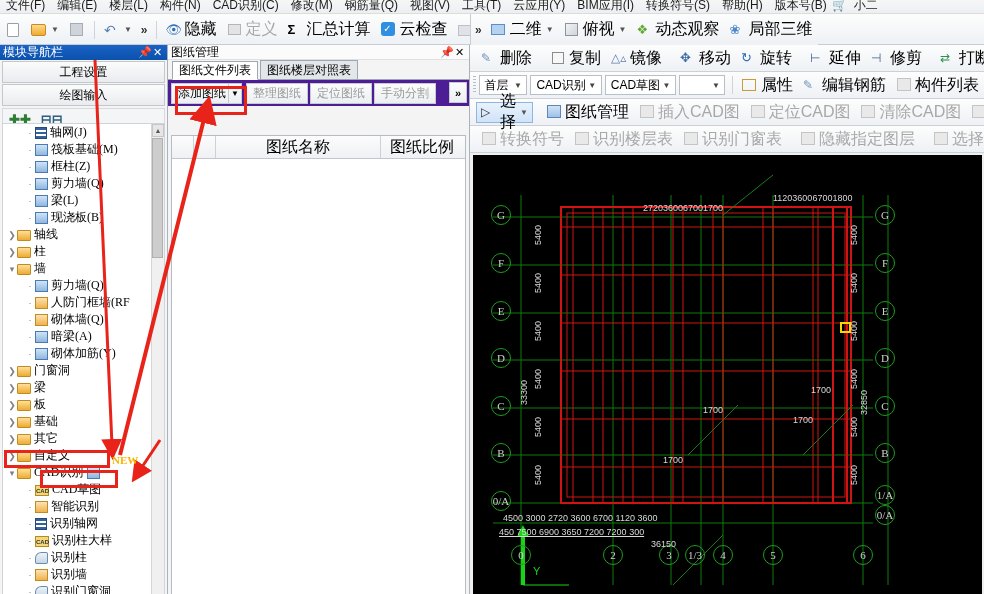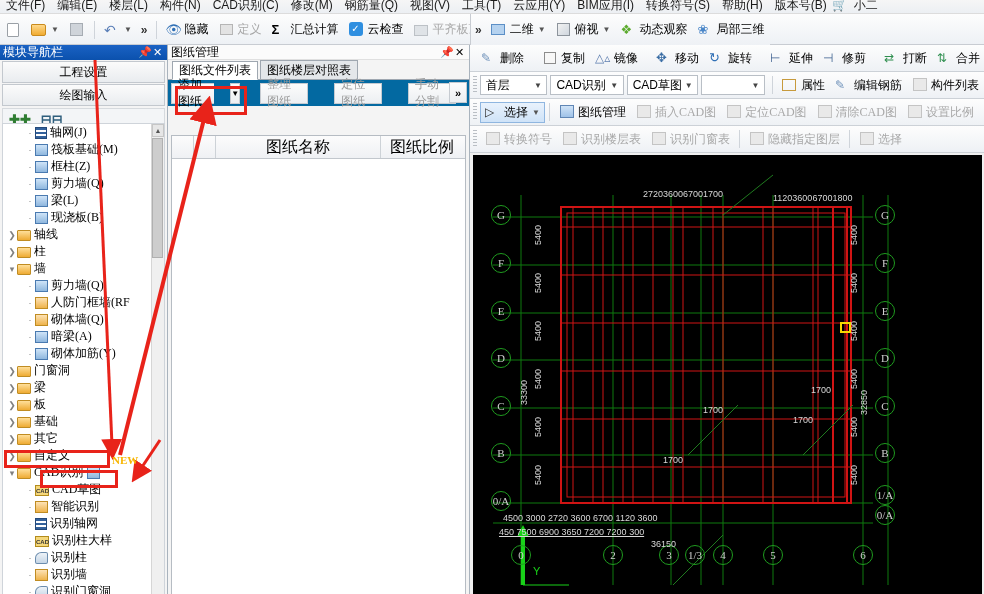--- a/index.html
+++ b/index.html
@@ -29,21 +29,21 @@
 
   
   #tb1 {
     position:absolute; left:0; top:14px; width:984px; height:31px;
     background: linear-gradient(#fdfdfd,#eef1f5);
     border-bottom:1px solid #c8ccd2;
     display:flex; align-items:center;
   }
   .tbitem { display:flex; align-items:center; gap:3px; padding:0 5px; height:24px; white-space:nowrap; }
   .tbitem.dis { color:#a8a8a8; }
-  .tbtext { font-size:12px;font-family:Liberation Serif, serif; }
+  .tbtext { font-size:16px; }
   .sep { width:1px; height:18px; background:#cfd4da; margin:0 4px; }
   .ico { width:16px; height:16px; display:inline-block; position:relative; flex:none; }
   .caret { font-size:8px; color:#555; margin-left:1px; }
   .chev { font-size:12px; color:#333; font-weight:bold; padding:0 4px; }
 
   
   .ic-new { background:#fff; border:1px solid #9aa0a6; border-radius:1px; width:12px; height:14px; margin:1px 2px;}
   .ic-folder { width:15px;height:12px;background:linear-gradient(#ffd88a,#f0ab32); border:1px solid #c98a1d; border-radius:1px 2px 2px 2px; margin-top:2px;}
   .ic-save { width:13px;height:13px;background:#cfd4da;border:1px solid #a6acb3; margin:1px;}
   .ic-undo { color:#5b7fb8; font-size:14px; line-height:16px; }
@@ -116,23 +116,23 @@
   #dwgpanel { position:absolute; left:168px; top:45px; width:302px; height:549px; background:#f4f4f4;
               border-right:1px solid #a9b3bd;}
   #dwgtitle { height:15px; background:#fbfbfb; display:flex; align-items:center; padding:0 3px; font-size:12px;
               border-bottom:1px solid #e0e0e0;}
   #dwgtitle .t { flex:1; }
   #dwgtitle .pin,#dwgtitle .cl{ width:13px;text-align:center;font-size:11px;}
   #dwgtabs { height:20px; display:flex; align-items:flex-end; padding-left:4px; border-bottom:1px solid #9fa7b0; background:#f4f4f4;}
   .dtab { height:19px; padding:0 6px; font-size:12px; display:flex; align-items:center;
           border:1px solid #9fa7b0; border-bottom:none; background:#e4e7ea; margin-right:2px;}
   .dtab.act { background:#ffffff; border-bottom:1px solid #fff; position:relative; top:1px;}
-  #dwgbtns { height:26px; display:flex; align-items:center; padding:2px 3px; background:#0369a1; position:relative;gap:16px;}
+  #dwgbtns { height:26px; display:flex; align-items:center; padding:2px 3px; background:#4c1d95; position:relative;}
   .dbtn { height:21px; padding:0 6px; font-size:12px; display:flex; align-items:center;
-          background:linear-gradient(#fcfcfc,#eceff2); border:1px solid #c6cbd1; margin-right:10px; color:#000;}
+          background:linear-gradient(#fcfcfc,#eceff2); border:1px solid #c6cbd1; margin-right:2px; color:#000;}
   .dbtn.dis { color:#9a9a9a; }
   .dbtn.split { padding-right:2px; margin-right:0; border-right:none;}
   .dbtncaret { height:21px; width:14px; display:flex;align-items:center;justify-content:center;
                background:linear-gradient(#fcfcfc,#eceff2); border:1px solid #c6cbd1; margin-right:4px; font-size:8px;}
   .ovf { position:absolute; right:2px; top:2px; width:18px; height:21px; border:1px solid #c6cbd1;
          background:linear-gradient(#fcfcfc,#eceff2); font-size:11px; font-weight:bold; text-align:center; line-height:20px;}
   #dwgtable { position:absolute; left:3px; top:90px; width:295px; height:502px; background:#fff; border:1px solid #b6bcc3;}
   .thead { height:23px; display:flex; background:linear-gradient(#fcfcfc,#eff1f4); border-bottom:1px solid #c2c7cd;}
   .th { display:flex; align-items:center; justify-content:center; font-size:16px;
         border-right:1px solid #cdd2d7; height:100%;}
@@ -713,21 +713,21 @@
         <div class="cadtxt v" style="left: 70px; top: 272px;">5400</div>
         <div class="cadtxt v" style="left: 70px; top: 320px;">5400</div>
         <div class="cadtxt v" style="left: 56px; top: 240px;">33300</div>
         <div class="cadtxt v" style="left: 386px; top: 80px;">5400</div>
         <div class="cadtxt v" style="left: 386px; top: 128px;">5400</div>
         <div class="cadtxt v" style="left: 386px; top: 176px;">5400</div>
         <div class="cadtxt v" style="left: 386px; top: 224px;">5400</div>
         <div class="cadtxt v" style="left: 386px; top: 272px;">5400</div>
         <div class="cadtxt v" style="left: 386px; top: 320px;">5400</div>
         <div class="cadtxt v" style="left: 396px; top: 250px;">32850</div>
-        <div class="cadtxt" style="left: 170px; top: 34px;">2720360067001700</div>
+        <div class="cadtxt" style="left: 170px; top: 48px;">2720360067001700</div>
         <div class="cadtxt" style="left: 300px; top: 38px;">1120360067001800</div>
         <div class="cadtxt" style="left: 30px; top: 358px;">4500  3000  2720  3600  6700  1120  3600</div>
         <div class="cadtxt" style="left: 26px; top: 372px; text-decoration: underline;">450 7500 6900 3650 7200 7200 300</div>
         <div class="cadtxt" style="left: 178px; top: 384px;">36150</div>
         <div class="cadtxt" style="left: 190px; top: 300px;">1700</div>
         <div class="cadtxt" style="left: 230px; top: 250px;">1700</div>
         <div class="cadtxt" style="left: 320px; top: 260px;">1700</div>
         <div class="cadtxt" style="left: 338px; top: 230px;">1700</div>
       </div>
   </div>

